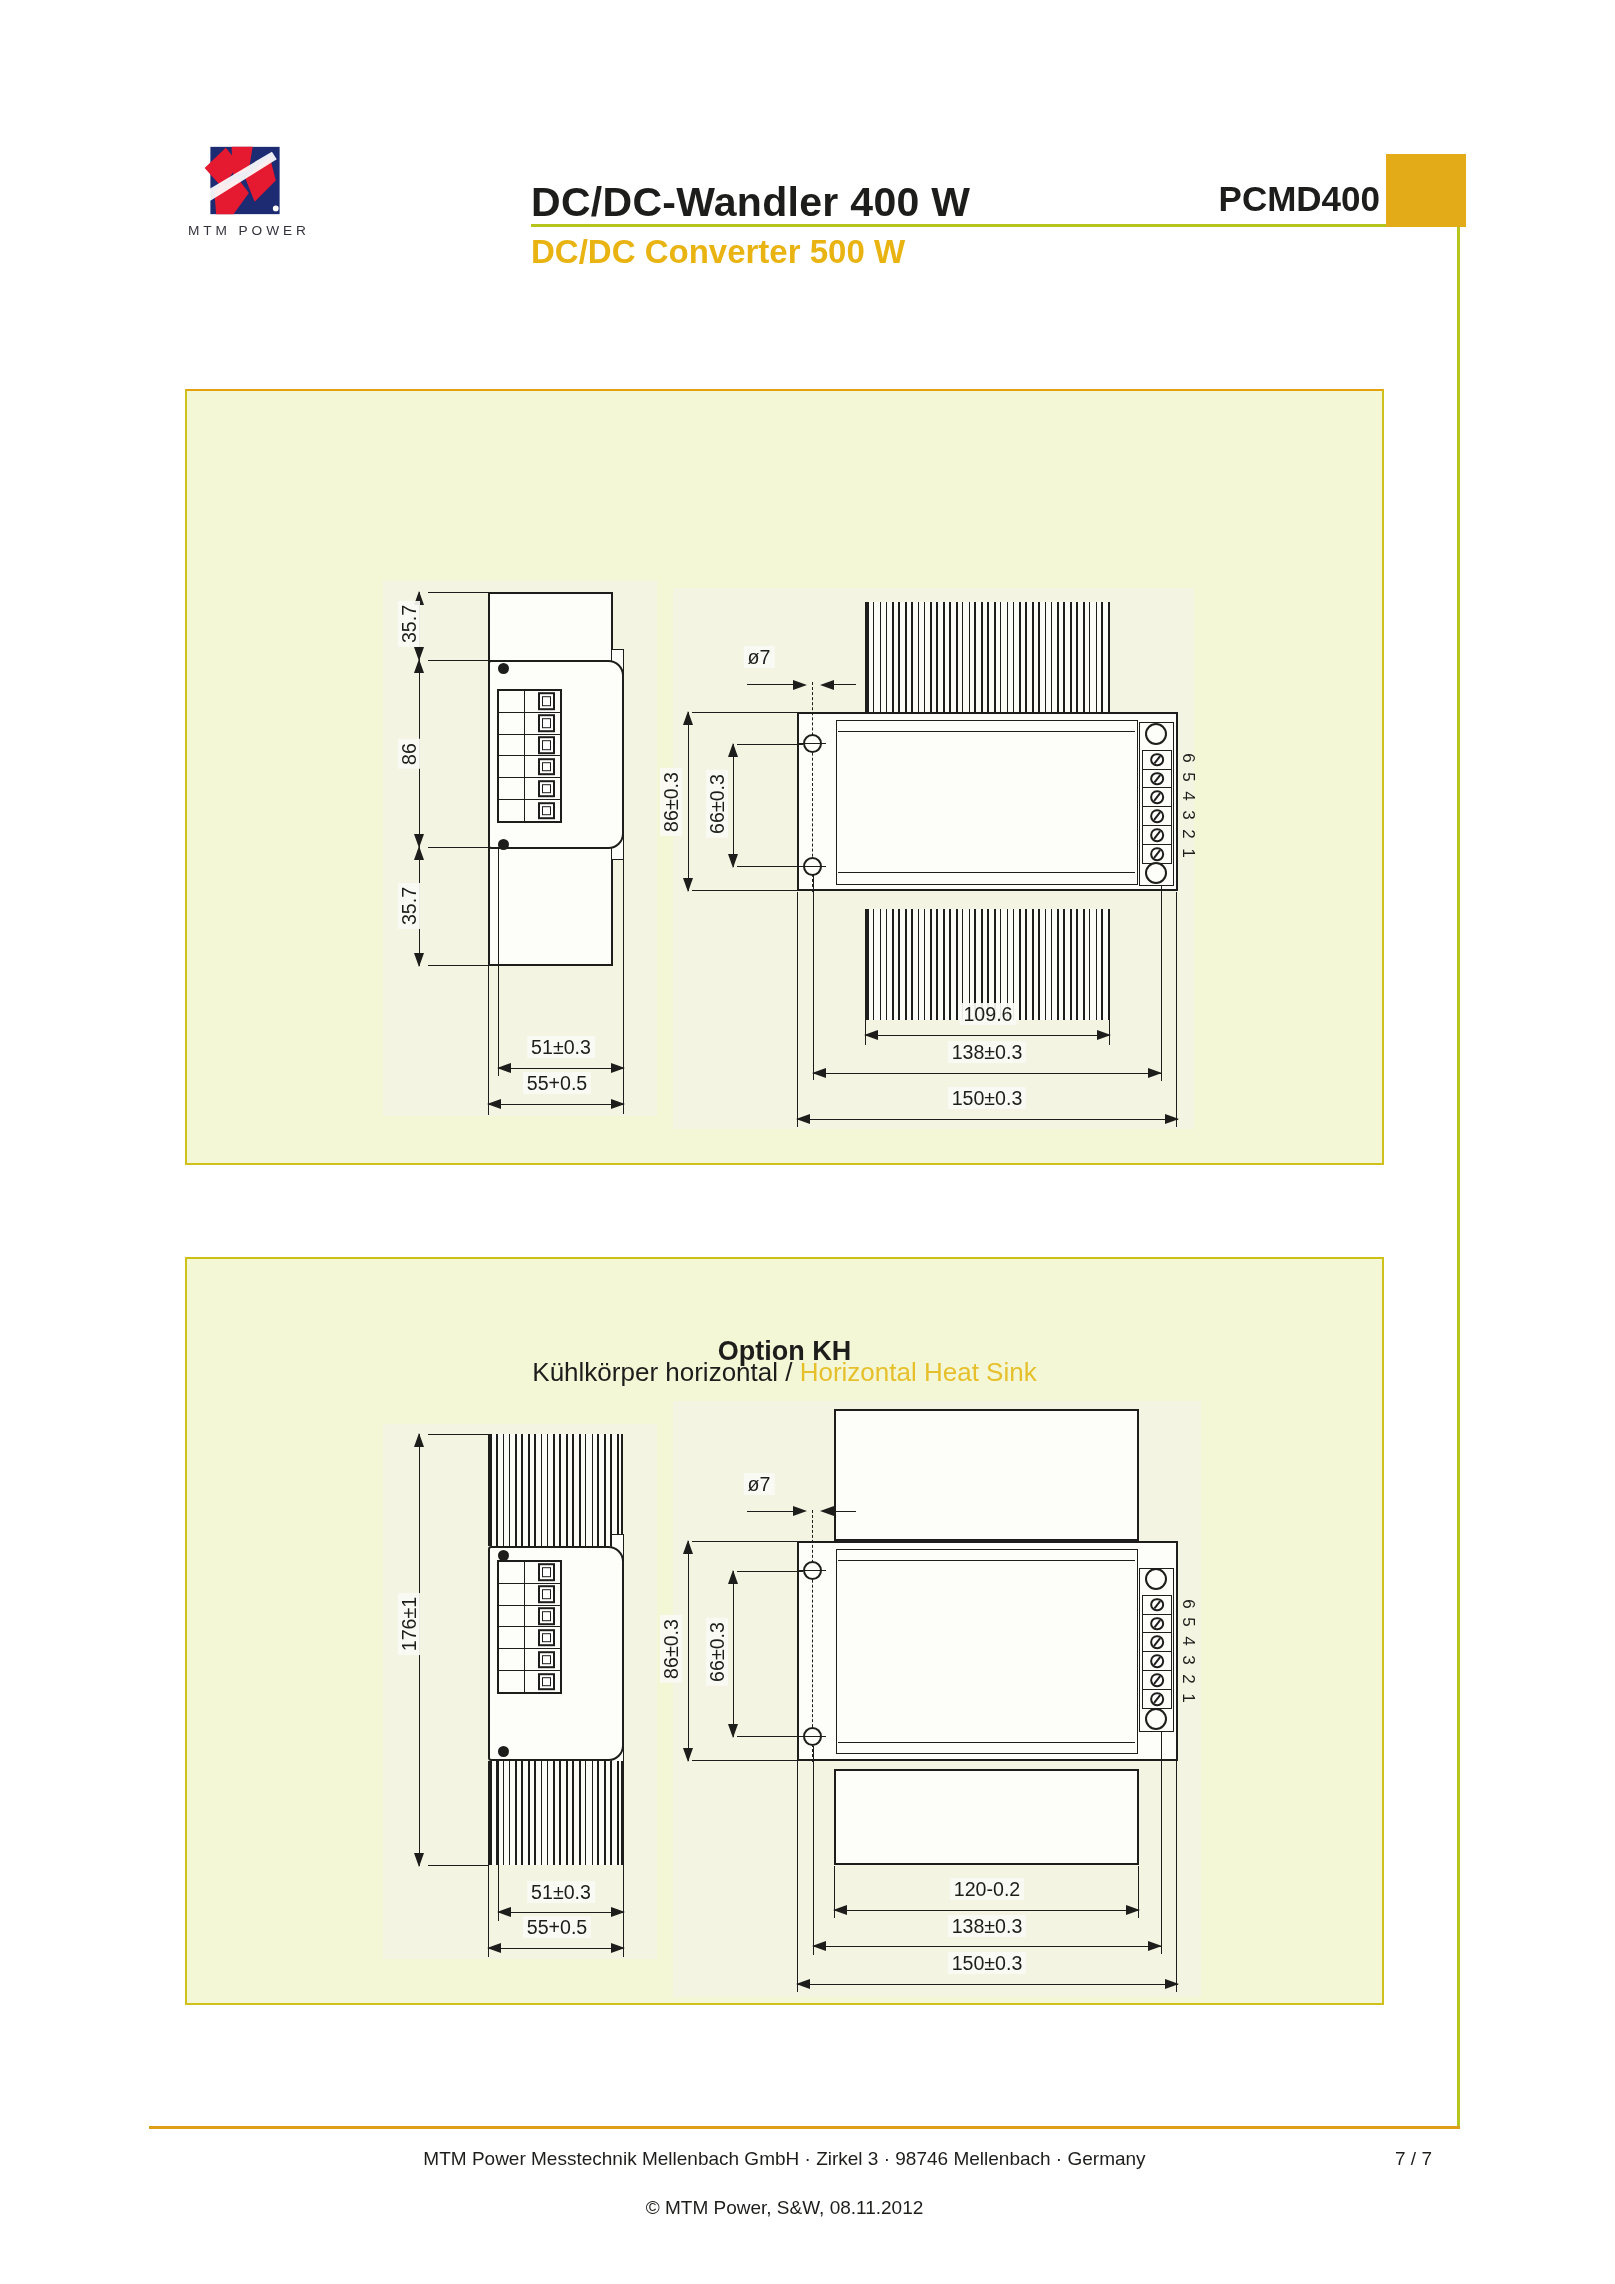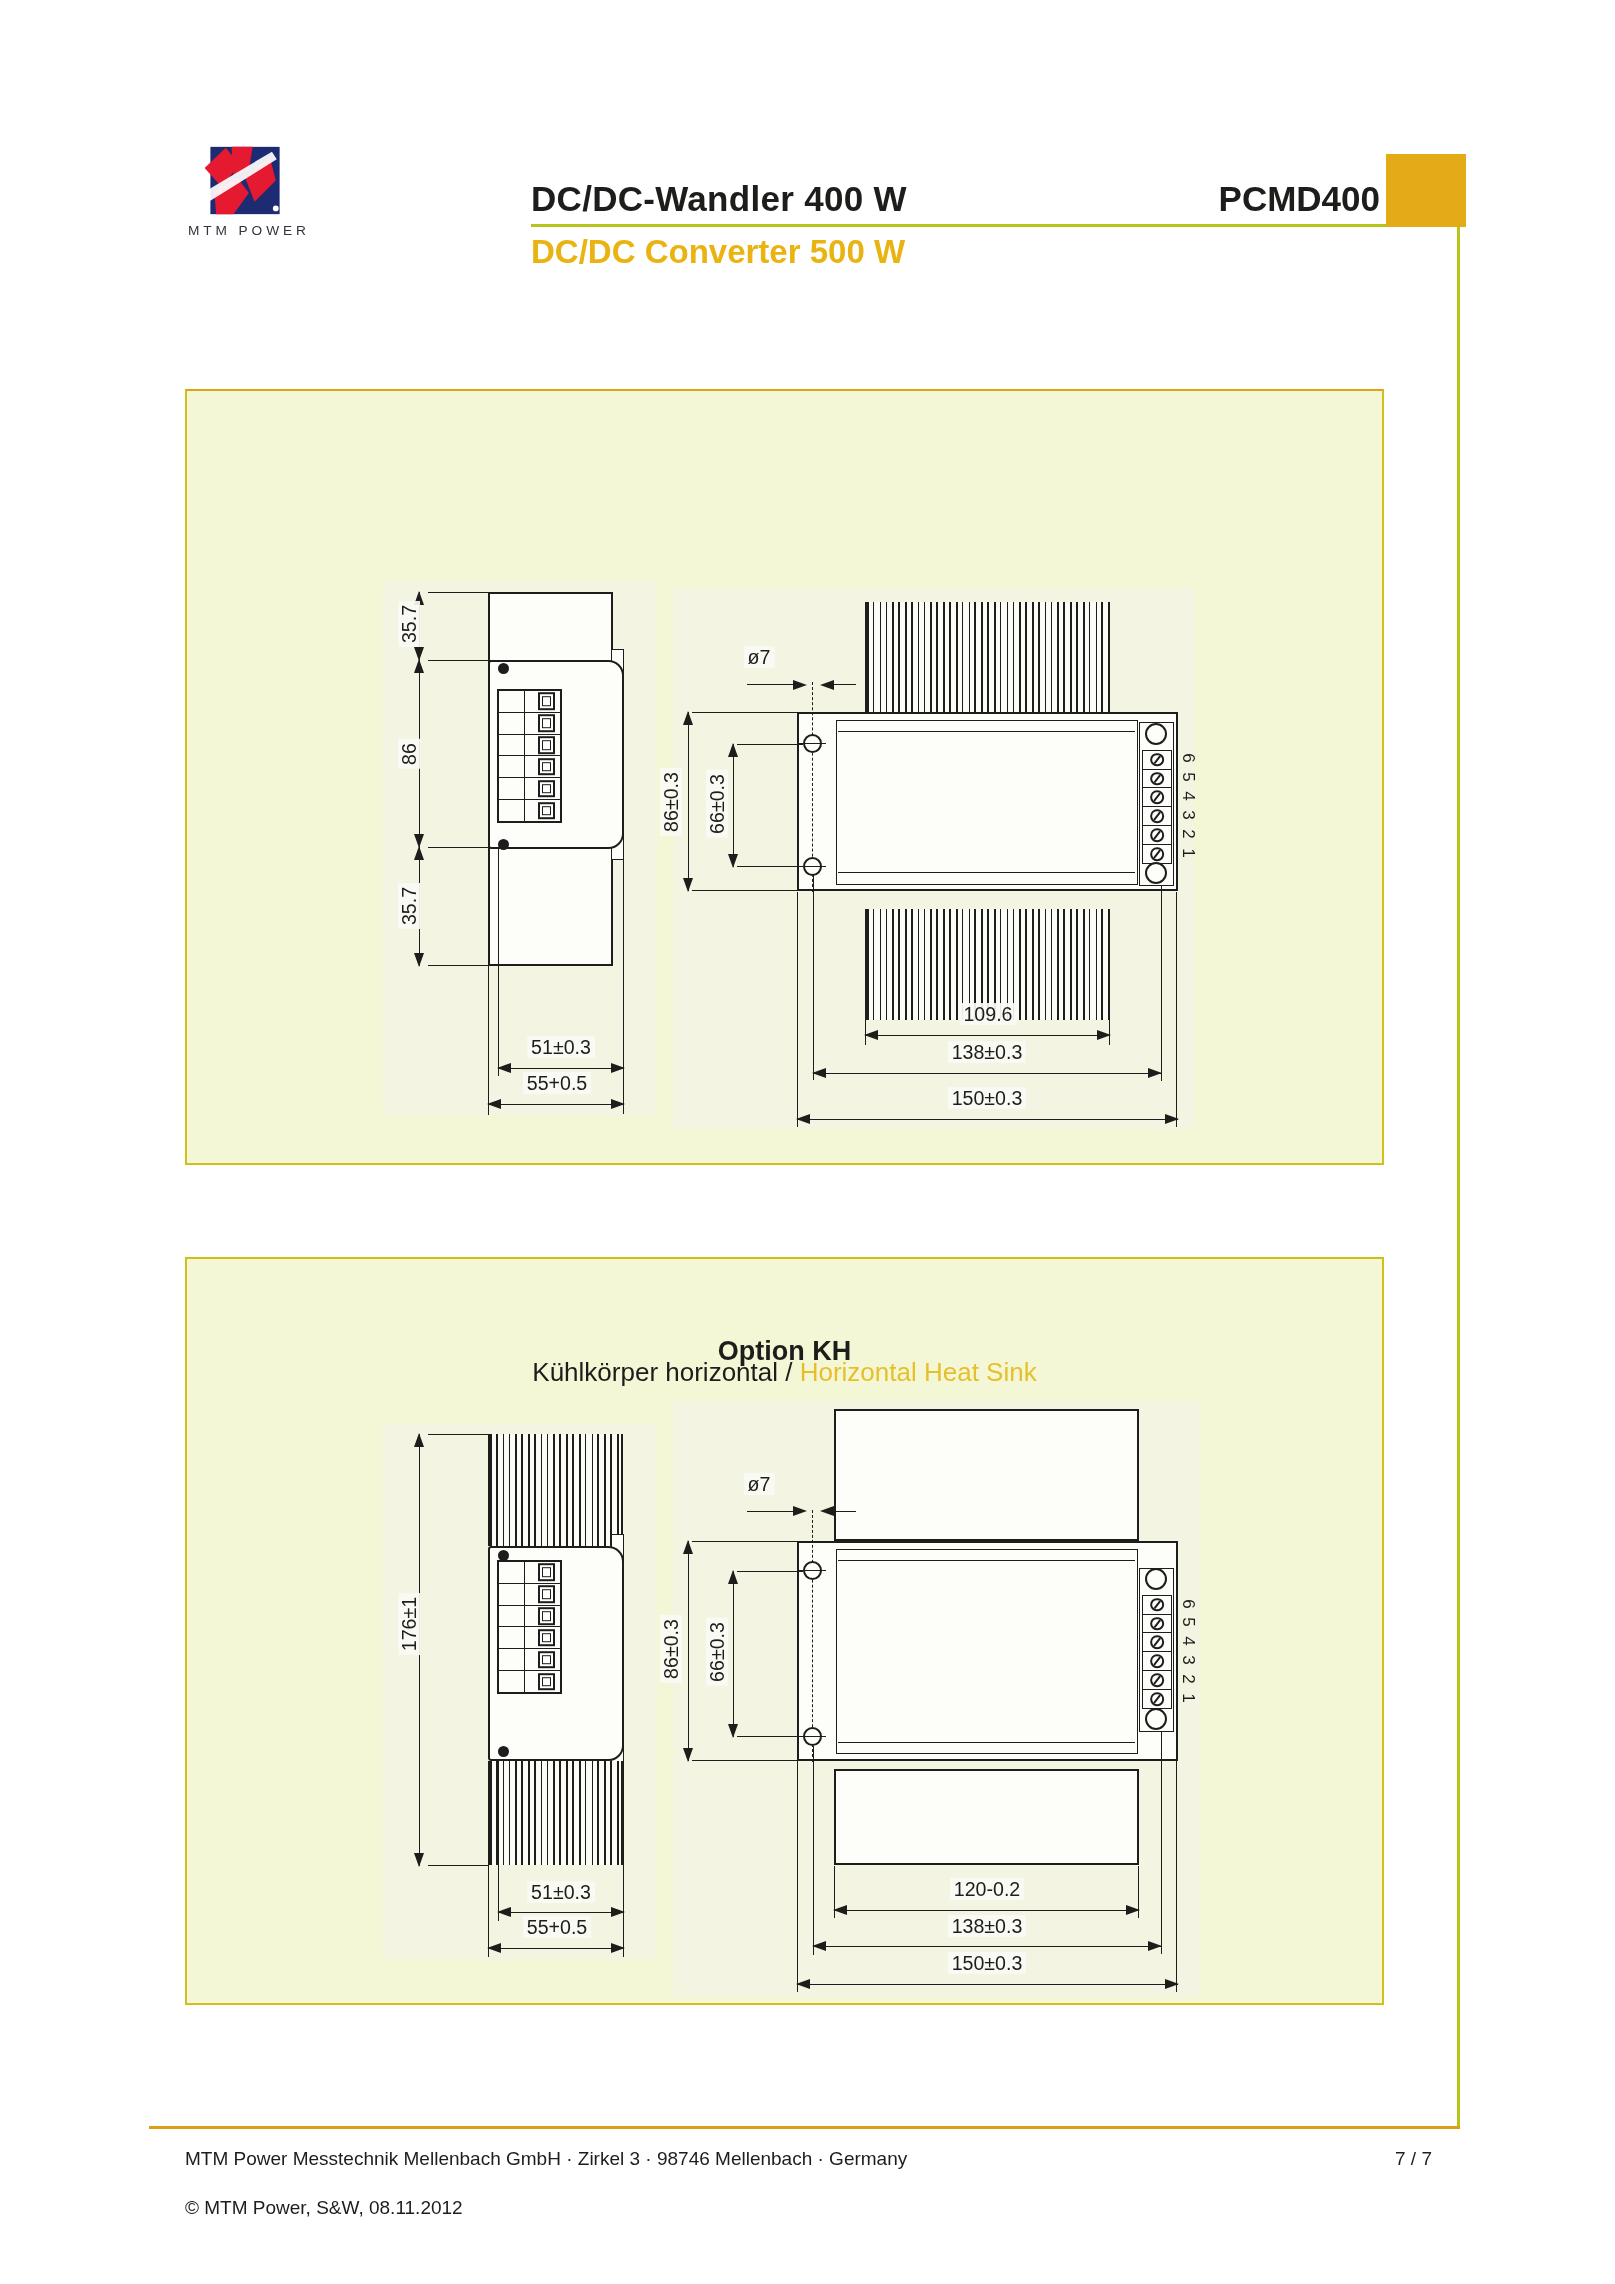--- a/index.html
+++ b/index.html
@@ -1,31 +1,31 @@
 <!DOCTYPE html>
 <html style="font-size:10.4px"><head>
 <meta charset="utf-8">
 <style>
   *{box-sizing:border-box;margin:0;padding:0}
   body{background:#888}
   .page{position:relative;width:1616px;height:2284px;background:#ffffff;
         font-family:"Liberation Sans",sans-serif;color:#1d1d1b;overflow:hidden}
   .abs{position:absolute}
   
-  .title-de{position:absolute;left:531px;top:179px;font-size:35px;font-weight:bold;letter-spacing:0.3px}
+  .title-de{position:absolute;left:531px;top:179px;font-size:41px;font-weight:bold;letter-spacing:0.3px}
   .title-pn{position:absolute;right:236px;top:179px;font-size:35px;font-weight:bold}
   .title-en{position:absolute;left:531px;top:233px;font-size:33px;font-weight:bold;color:#e9b312}
   .hdr-rule{position:absolute;left:531px;top:224px;width:855px;height:3.3px;background:#b5c51e}
   .gold-rect{position:absolute;left:1386px;top:154px;width:80px;height:73px;background:#e3ab17}
   .page-vline{position:absolute;left:1457px;top:227px;width:2.6px;height:1901px;background:#b5c51e}
   .logo-word{position:absolute;left:188px;top:223px;font-size:13.7px;letter-spacing:3.9px;color:#33333e}
   .ftr-rule{position:absolute;left:149px;top:2126px;width:1311px;height:3.3px;background:#dc9f17}
   .note-line{position:absolute;left:185px;top:2083px;width:1199px;text-align:center;font-size:20px}
   .note-en{color:#e7bd22}
-  .ftr-line{position:absolute;left:185px;width:1199px;text-align:left;font-size:19px}
+  .ftr-line{position:absolute;left:185px;width:1199px;text-align:center;font-size:19px}
   .page-num{position:absolute;left:1395px;top:2148px;font-size:19px}
   
   .box{position:absolute;left:185px;width:1199px;background:#f4f7d6;border:2px solid #cfc01c}
   .box-kv{top:389px;height:776px;border-top-color:#e2a30f}
   .box-kh{top:1257px;height:748px;border-top-color:#cdc013}
   .sec-title{position:absolute;left:0;width:100%;text-align:center;font-size:27px;font-weight:bold}
   .sec-sub{position:absolute;left:0;width:100%;text-align:center;font-size:26px}
   .sub-en{color:#e6c02c}
   
   .bdrop{position:absolute;background:rgba(242,242,236,.55)}

